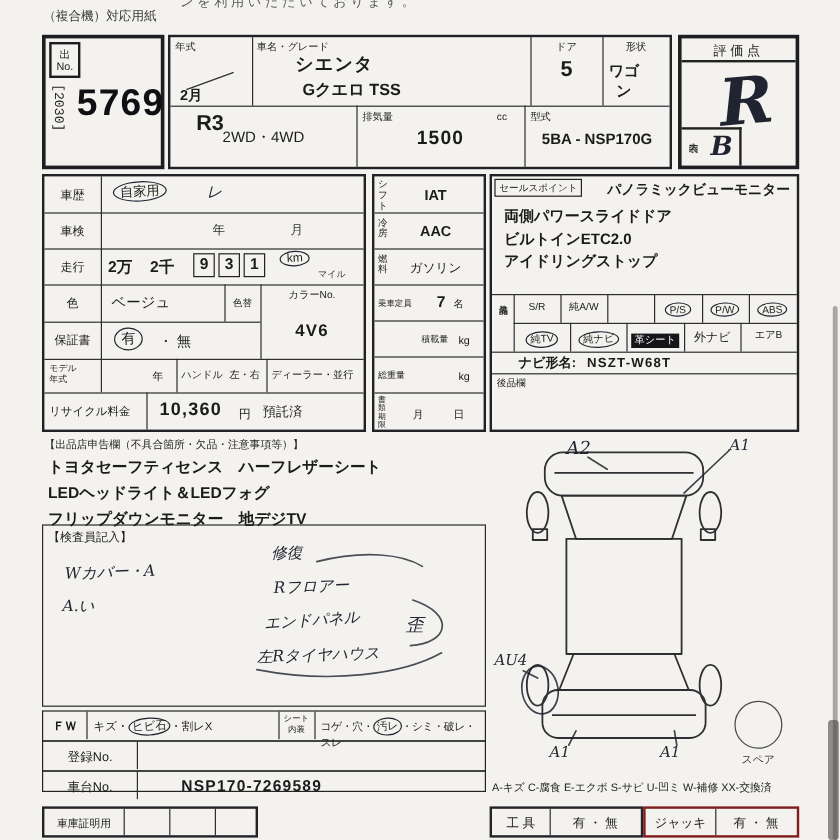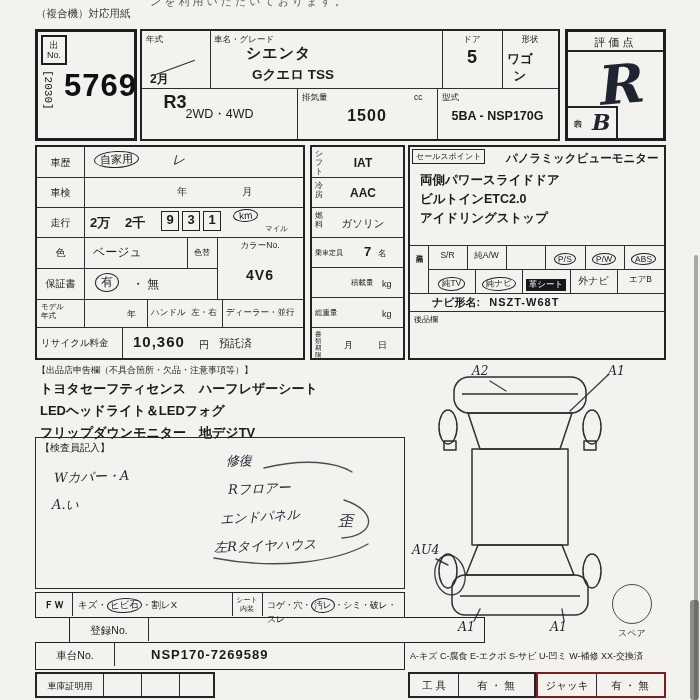--- a/index.html
+++ b/index.html
@@ -260,21 +260,21 @@
       </g>
       <g fill="none" stroke="#1f2430" stroke-width="1.4" opacity="0.85" stroke-linecap="round">
         <line x1="80" y1="18" x2="96" y2="28"></line>
         <line x1="198" y1="12" x2="160" y2="48"></line>
         <line x1="26" y1="196" x2="38" y2="202"></line>
         <line x1="64" y1="258" x2="70" y2="246"></line>
         <line x1="154" y1="258" x2="152" y2="246"></line>
         <ellipse cx="40" cy="212" rx="15" ry="20" transform="rotate(-10 40 212)"></ellipse>
       </g>
     </svg>
-    <span class="abs hand" style="left:62px;top:1px;font-size:12px;">A2</span>
+    <span class="abs hand" style="left:62px;top:1px;font-size:15px;">A2</span>
     <span class="abs hand" style="left:198px;top:0;font-size:12.5px;">A1</span>
     <span class="abs hand" style="left:2px;top:179px;font-size:12.5px;">AU4</span>
     <span class="abs hand" style="left:48px;top:256px;font-size:12.5px;">A1</span>
     <span class="abs hand" style="left:140px;top:256px;font-size:12.5px;">A1</span>
   </div>
 
   <div class="abs" style="left:612px;top:584px;width:40px;height:40px;border:1.5px solid #4a4a48;border-radius:50%;"></div>
   <div class="abs" style="left:618px;top:627px;font-size:9px;color:#333;">スペア</div>
 
   <div class="abs" style="left:410px;top:650px;width:256px;font-size:9px;color:#222;">A-キズ  C-腐食  E-エクボ  S-サビ  U-凹ミ  W-補修  XX-交換済</div>
@@ -287,26 +287,26 @@
     <div class="abs" style="left:42px;top:5px;font-size:9.5px;">
       <span>キズ・</span><span class="hoval" style="padding:0 2px;">ヒビ石</span><span>・割レX</span>
     </div>
     <div class="abs pre ctr" style="left:197px;top:3px;width:28px;font-size:7px;line-height:8.5px;">シート
 内装</div>
     <div class="abs" style="left:231px;top:5px;font-size:9px;letter-spacing:-0.3px;">
       <span>コゲ・穴・</span><span class="hoval" style="padding:0 2px;">汚レ</span><span>・シミ・破レ・スレ</span>
     </div>
   </div>
 
-  <div class="abs" style="left:35px;top:617px;width:416px;height:26px;border:1.5px solid #232327;margin-left:34px;">
+  <div class="abs" style="left:35px;top:617px;width:370px;height:26px;border:1.5px solid #232327;">
     <div class="vl" style="left:78px;top:0;height:23px;"></div>
     <div class="abs ctr" style="left:0;top:6px;width:78px;font-size:10.5px;">登録No.</div>
   </div>
 
-  <div class="abs" style="left:35px;top:642px;width:370px;height:28px;border:1.5px solid #232327;">
+  <div class="abs" style="left:35px;top:642px;width:370px;height:18px;border:1.5px solid #232327;">
     <div class="vl" style="left:78px;top:0;height:23px;"></div>
     <div class="abs ctr" style="left:0;top:6px;width:78px;font-size:10.5px;">車台No.</div>
     <div class="abs b" style="left:115px;top:4px;font-size:13px;letter-spacing:1px;">NSP170-7269589</div>
   </div>
 
   <div class="abs" style="left:35px;top:672px;width:180px;height:26px;border:2px solid #232327;">
     <div class="vl" style="left:66px;top:0;height:22px;"></div>
     <div class="vl" style="left:104px;top:0;height:22px;"></div>
     <div class="vl" style="left:142px;top:0;height:22px;"></div>
     <div class="abs ctr" style="left:0;top:6px;width:66px;font-size:9px;">車庫証明用</div>

